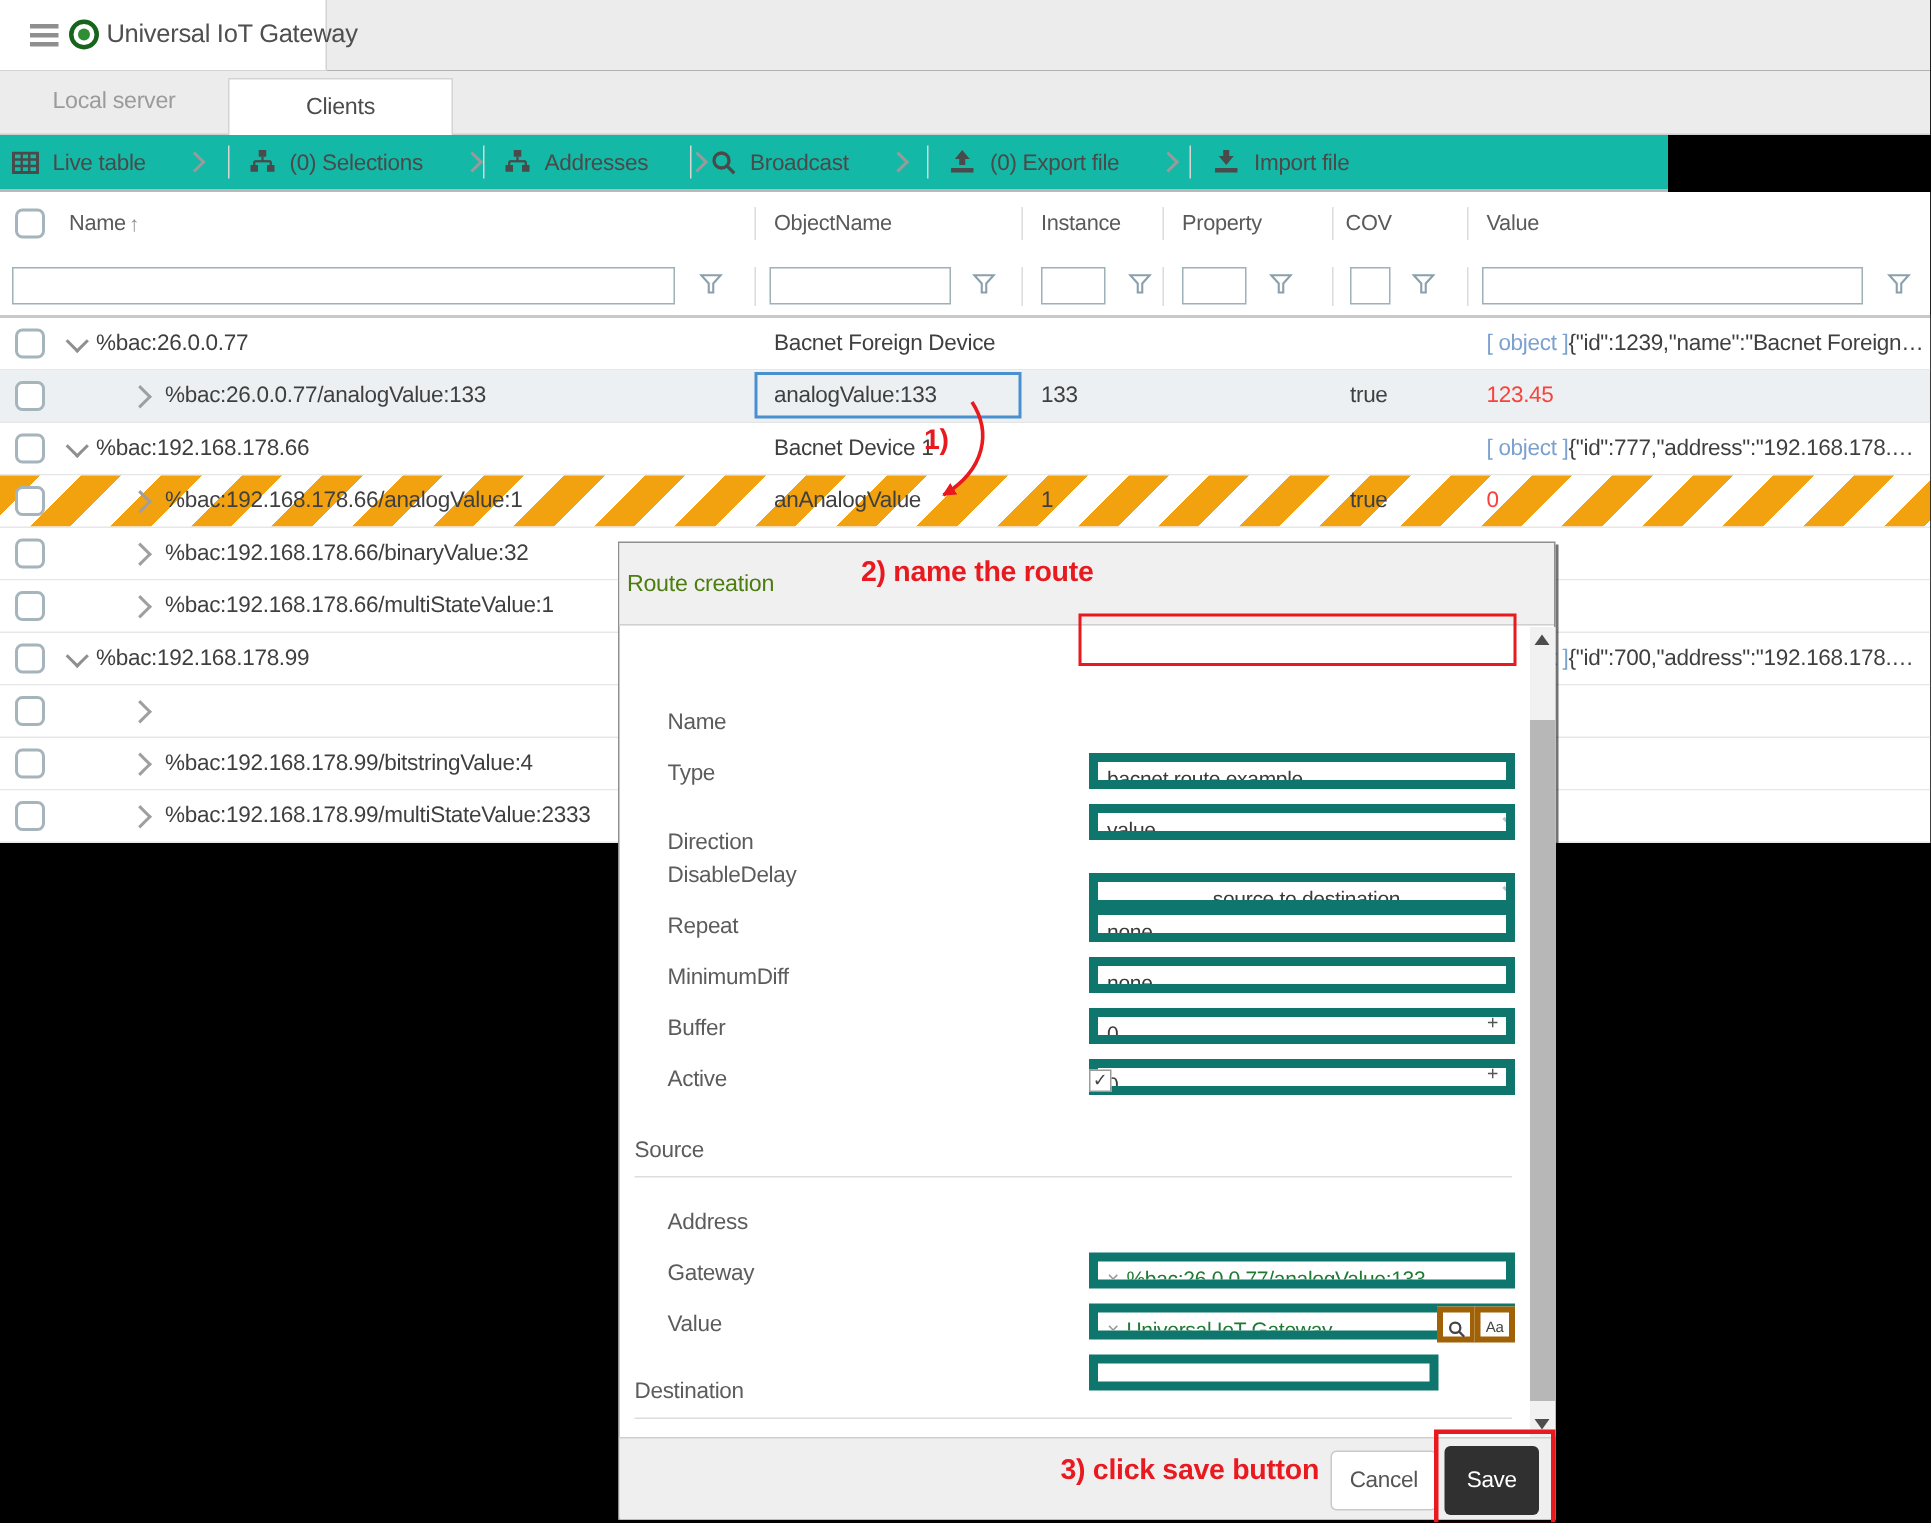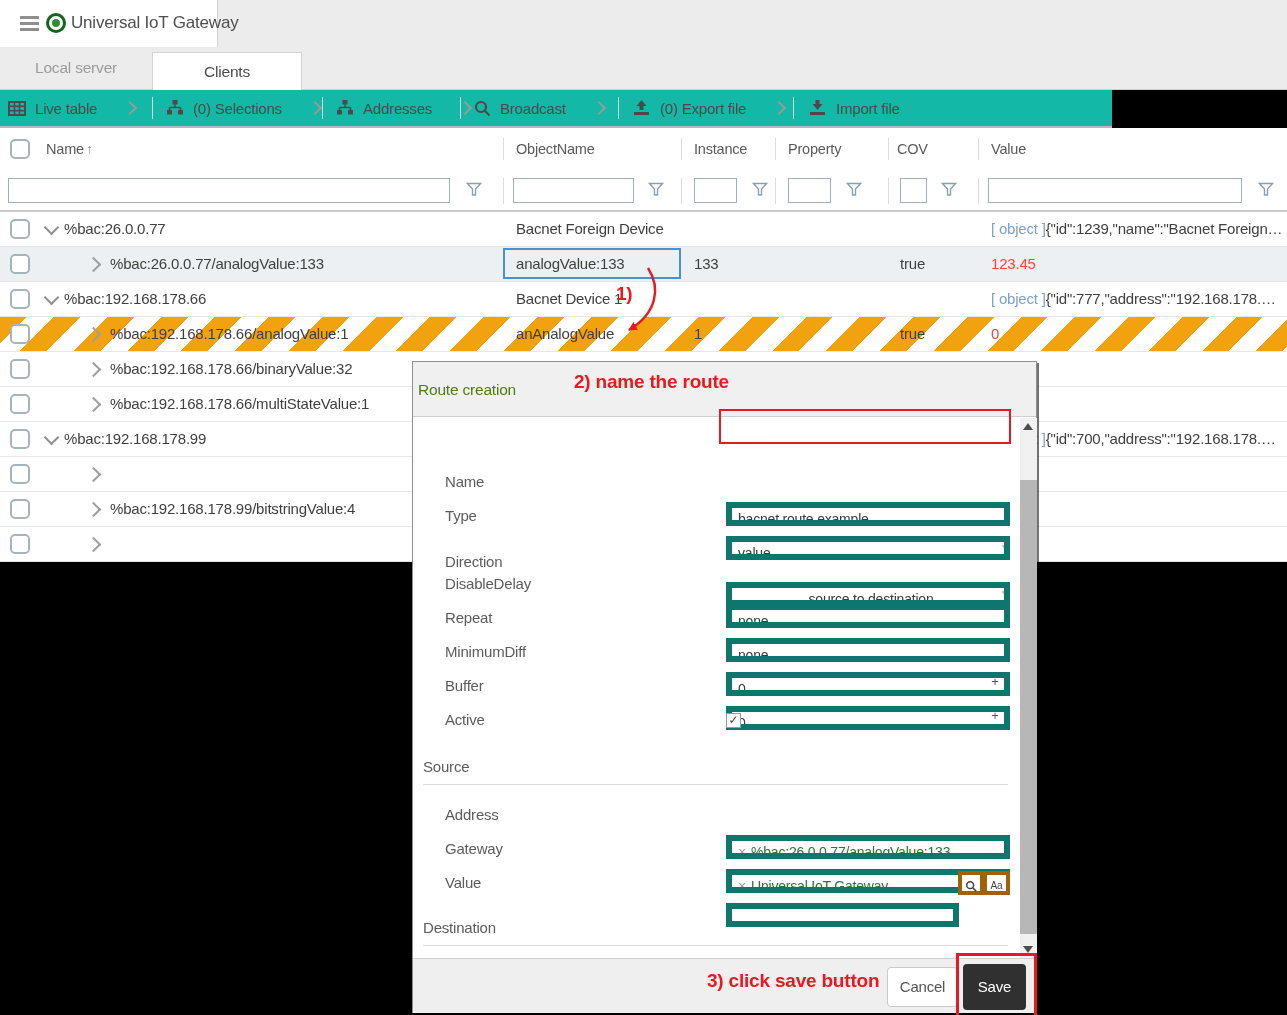--- a/index.html
+++ b/index.html
@@ -320,20 +320,21 @@
 
     <div class="row" style="top:280px;">
       <div class="cb"></div>
       <span class="cv right"></span>
       <span class="cell c-name1">%bac:192.168.178.99/bitstringValue:4</span>
     </div>
 
     <div class="row" style="top:315px;">
       <div class="cb"></div>
       <span class="cv right"></span>
+      <span class="cell c-name1">%bac:192.168.178.99/multiStateValue:2333</span>
     </div>
   </div>
 
   <div class="abs dialog">
     <div class="dhead">Route creation</div>
 
     <div class="dbody">
 
       <div class="drow" style="top:47px;">
         <span class="dlabel">Name</span>

